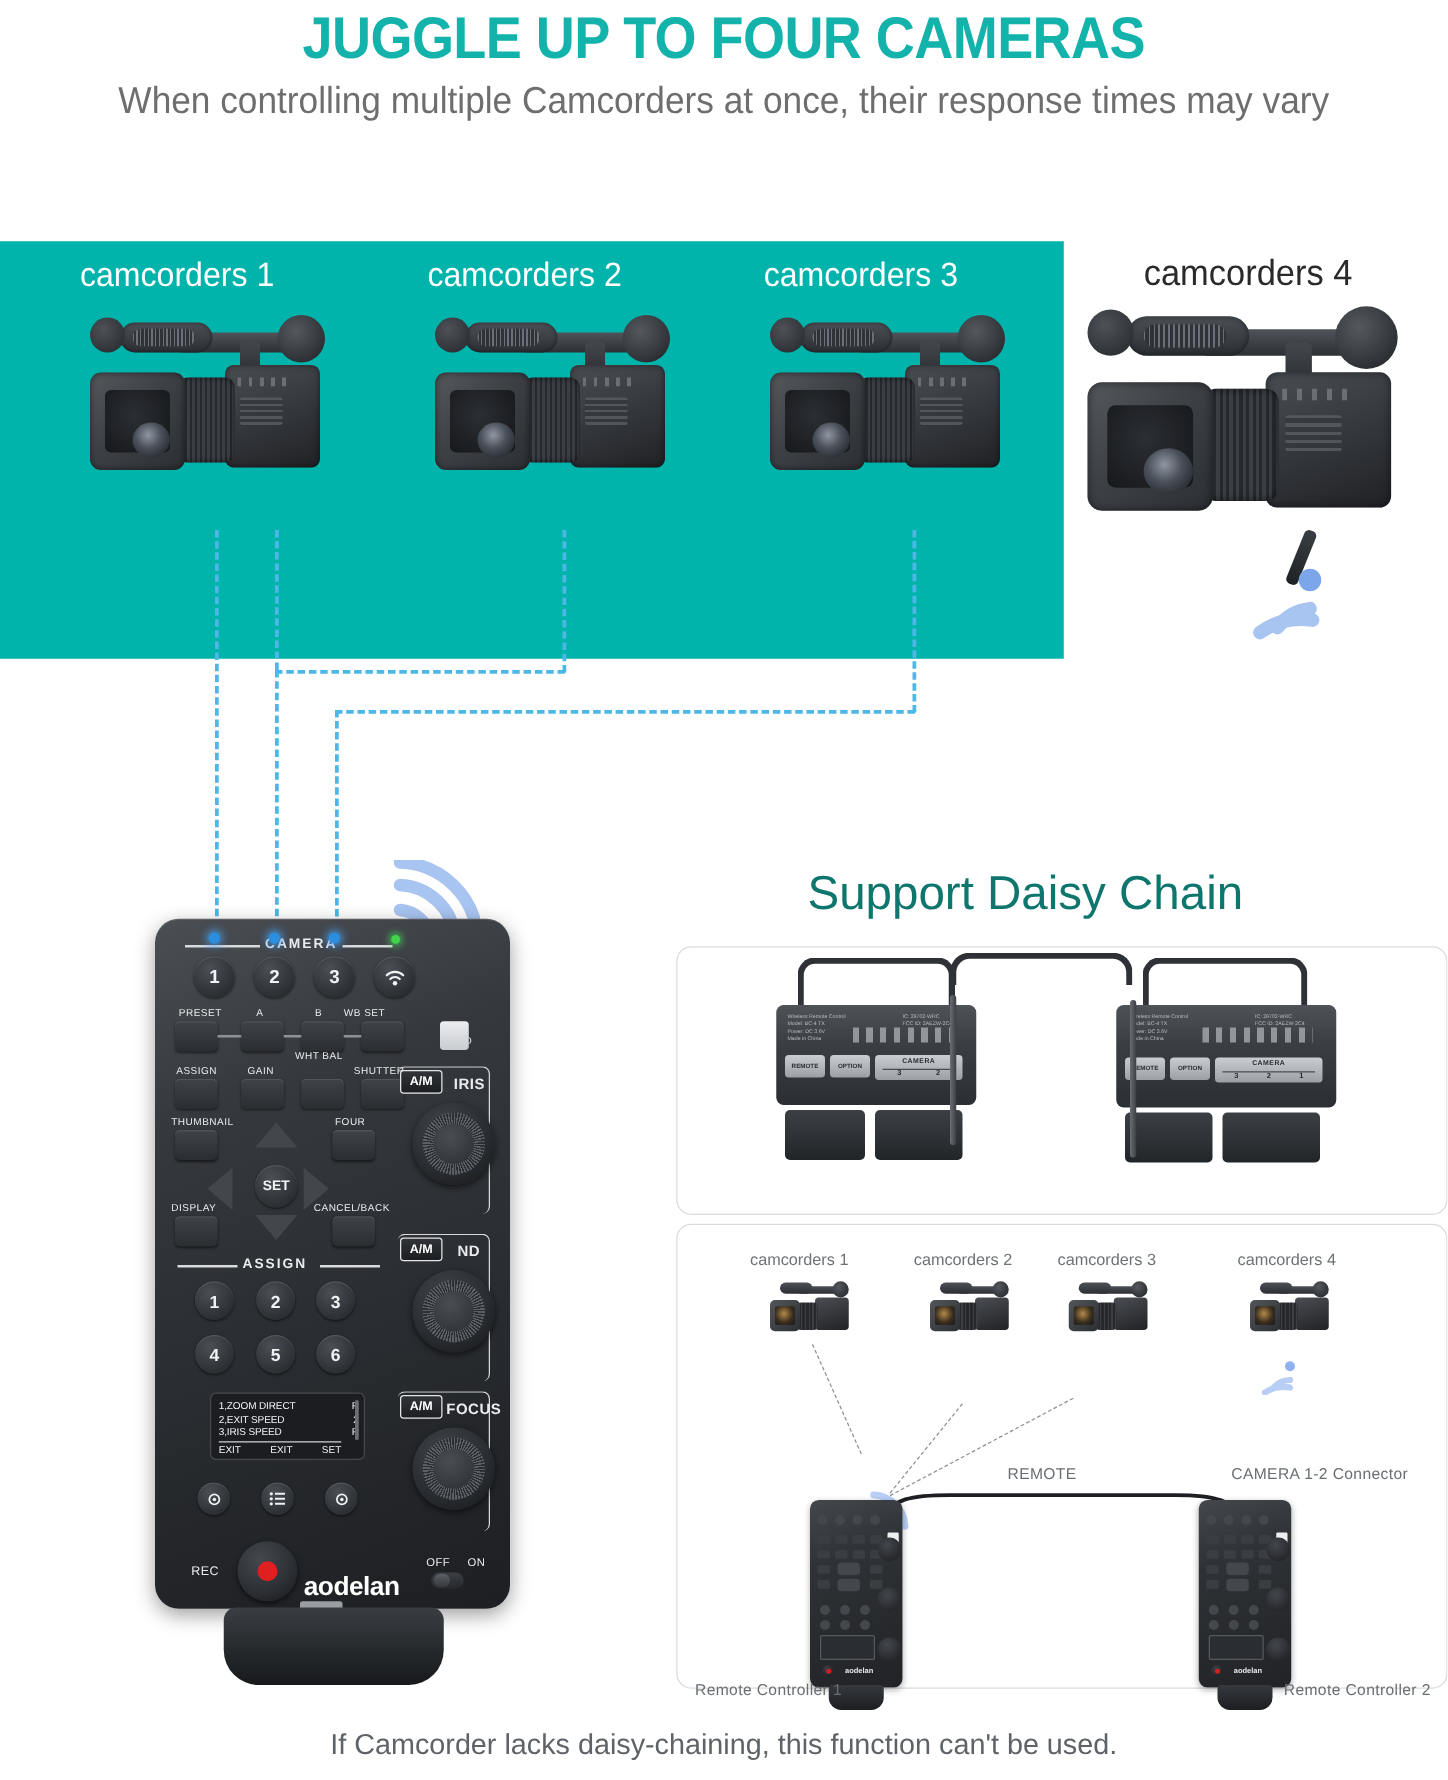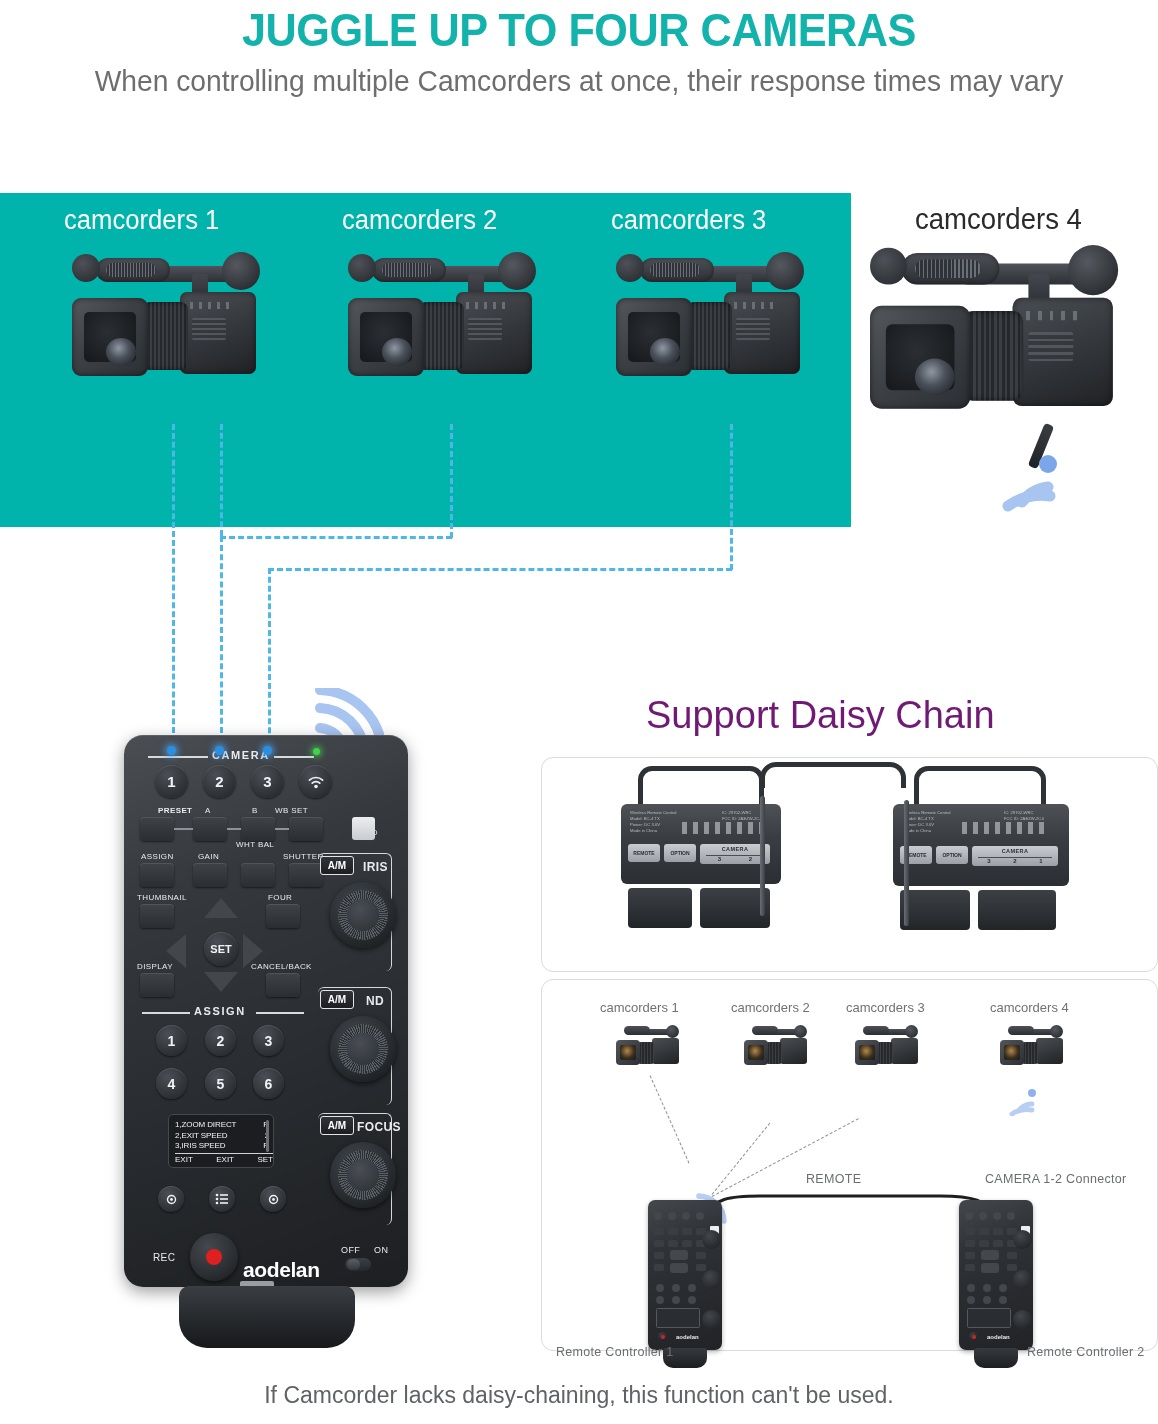--- a/index.html
+++ b/index.html
@@ -213,21 +213,21 @@
     color: #ffffff; font-size: 10px; font-weight: bold;
     display: flex; align-items: center; justify-content: center;
   }
   .am-frame {
     position: absolute; border: 1.5px solid #d6d8dc;
     border-radius: 6px; border-bottom: none; border-left: none;
   }
 
   #lcd {
     position: absolute; left: 168px; top: 1114px;
-    width: 106px; height: 54px;
+    width: 124px; height: 54px;
     background: #1b1d20; border-radius: 5px;
     border: 1px solid #45484d;
     padding: 5px 4px 3px 6px;
   }
   .lcd-row {
     font-size: 8px; color: #f2f4f6; white-space: nowrap;
     line-height: 10.5px; letter-spacing: -0.1px;
     display: flex; justify-content: space-between;
   }
   .lcd-row .k { padding-right: 4px; }
@@ -262,21 +262,21 @@
   }
   #pwr-knob {
     position: absolute; left: 347px; top: 1259px;
     width: 13px; height: 11px; border-radius: 6px;
     background: linear-gradient(180deg,#5b5f66,#34373c);
   }
 
   
   #daisy-title {
     position: absolute; left: 646px; top: 694px;
-    font-size: 38px; font-weight: 400; color: #701a75;
+    font-size: 38px; font-weight: 400; color: #0f766e;
     white-space: nowrap;
   }
   .panel {
     position: absolute;
     background: #ffffff;
     border: 1px solid #d9dbde;
     border-radius: 12px;
   }
   #panel-top { left: 541px; top: 757px; width: 617px; height: 215px; }
   #panel-bottom { left: 541px; top: 979px; width: 617px; height: 372px; }
@@ -530,21 +530,21 @@
 <div class="rbtn-round" style="left:203px; top:765px; width:33px; height:33px; font-size:15px;">2</div>
 <div class="rbtn-round" style="left:251px; top:765px; width:33px; height:33px; font-size:15px;">3</div>
 <div class="rbtn-round" style="left:299px; top:765px; width:33px; height:33px;">
   <svg width="18" height="14" viewBox="0 0 18 14">
     <circle cx="9" cy="11.5" r="1.8" fill="#f0f2f4"></circle>
     <path d="M5.2 8.2 A5.4 5.4 0 0 1 12.8 8.2" stroke="#f0f2f4" stroke-width="1.7" fill="none" stroke-linecap="round"></path>
     <path d="M2.4 5.2 A9.4 9.4 0 0 1 15.6 5.2" stroke="#f0f2f4" stroke-width="1.7" fill="none" stroke-linecap="round"></path>
   </svg>
 </div>
 
-<div class="rm-label" style="left:158px; top:806px;font-weight:bold;">PRESET</div>
+<div class="rm-label" style="left:143px; top:806px;">PRESET</div>
 <div class="rm-label" style="left:205px; top:806px;">A</div>
 <div class="rm-label" style="left:252px; top:806px;">B</div>
 <div class="rm-label" style="left:275px; top:806px;">WB SET</div>
 <div class="rbtn-rect" style="left:140px; top:817px; width:34px; height:24px;"></div>
 <div class="rbtn-rect" style="left:193px; top:817px; width:34px; height:24px;"></div>
 <div class="rbtn-rect" style="left:241px; top:817px; width:34px; height:24px;"></div>
 <div class="rbtn-rect" style="left:289px; top:817px; width:34px; height:24px;"></div>
 <div class="link-line" style="left:174px; top:828px; width:19px;"></div>
 <div class="link-line" style="left:227px; top:828px; width:14px;"></div>
 <div class="link-line" style="left:275px; top:828px; width:14px;"></div>

